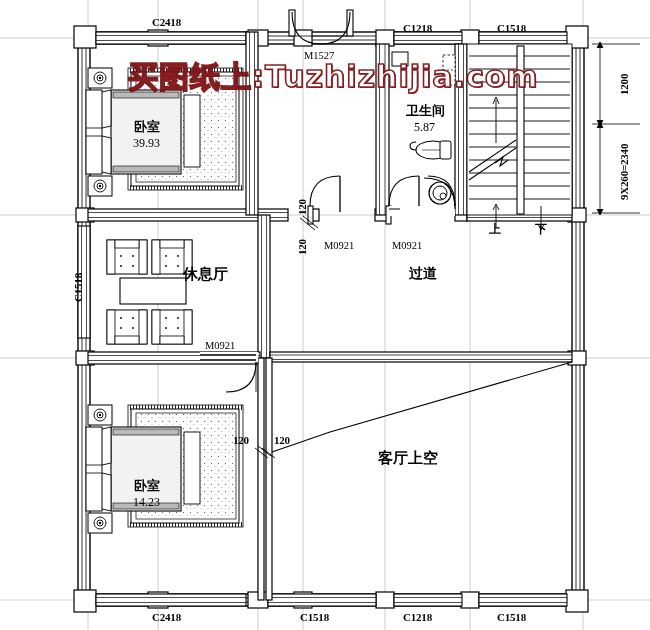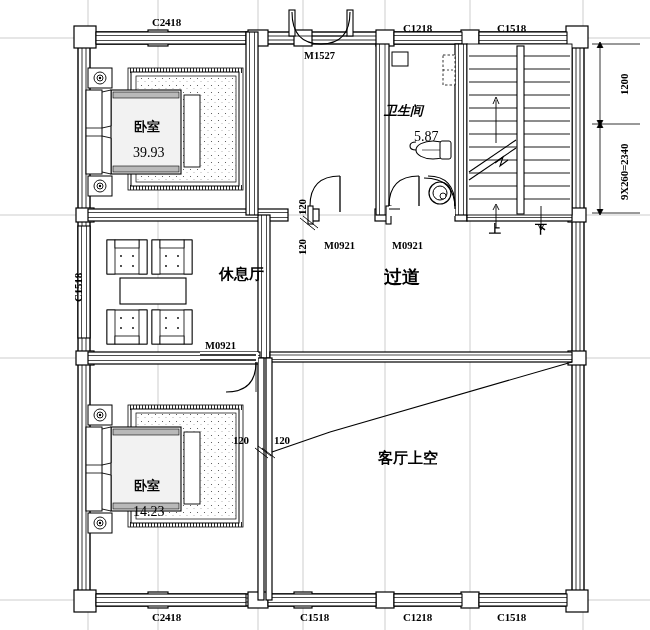--- a/index.html
+++ b/index.html
@@ -13,22 +13,22 @@
 
   .lbl{
     position:absolute;
     font-family:"Liberation Serif", serif;
     color:#000;
     white-space:nowrap;
     pointer-events:none;
   }
   .dimlbl{font-size:11px;font-weight:bold;letter-spacing:-0.2px;}
   .roomlbl{font-family:"DejaVu Sans", sans-serif;font-size:13px;font-weight:bold;}
-  .roomarea{font-family:"Liberation Serif", serif;font-size:14px;margin-top:9px;}
-  .doorlbl{font-size:10.5px;font-weight:bold;}
+  .roomarea{font-family:"Liberation Serif", serif;font-size:12px;}
+  .doorlbl{font-size:10.5px;font-weight:normal;}
   .vert{transform-origin:0 0;}
 
   #watermark{
     position:absolute;
     left:128px;top:57px;
     font-family:"DejaVu Sans", sans-serif;
     font-size:30px;
     font-weight:bold;
     letter-spacing:1px;
     color:#ffffff;
@@ -408,26 +408,26 @@
     <line x1="255" y1="448" x2="268" y2="458"></line>
     <line x1="258" y1="446" x2="271" y2="456"></line>
     <line x1="262" y1="448" x2="275" y2="458"></line>
   </g>
 
 </svg>
 
 <div class="lbl roomlbl" style="left:134px;top:118px;">卧室</div>
 <div class="lbl roomarea" style="left:133px;top:136px;">39.93</div>
 
-<div class="lbl roomlbl" style="left:183px;top:265px;font-size:15px;margin-left:36px;">休息厅</div>
-
-<div class="lbl roomlbl" style="left:384px;top:102px;font-style:italic;">卫生间</div>
+<div class="lbl roomlbl" style="left:183px;top:265px;font-size:15px;">休息厅</div>
+
+<div class="lbl roomlbl" style="left:406px;top:102px;">卫生间</div>
 <div class="lbl roomarea" style="left:414px;top:120px;">5.87</div>
 
-<div class="lbl roomlbl" style="left:384px;top:265px;font-size:18px;">过道</div>
+<div class="lbl roomlbl" style="left:409px;top:265px;font-size:14px;">过道</div>
 
 <div class="lbl roomlbl" style="left:134px;top:477px;">卧室</div>
 <div class="lbl roomarea" style="left:133px;top:495px;">14.23</div>
 
 <div class="lbl roomlbl" style="left:378px;top:449px;font-size:15px;font-family:Liberation Serif, serif;">客厅上空</div>
 
 <div class="lbl roomlbl" style="left:489px;top:221px;font-size:12px;">上</div>
 <div class="lbl roomlbl" style="left:535px;top:221px;font-size:12px;">下</div>
 
 <div class="lbl dimlbl" style="left:152px;top:16px;">C2418</div>
@@ -447,14 +447,15 @@
 <div class="lbl doorlbl" style="left:205px;top:340px;">M0921</div>
 
 <div class="lbl dimlbl vert" style="left:618px;top:95px;transform:rotate(-90deg);">1200</div>
 <div class="lbl dimlbl vert" style="left:618px;top:200px;transform:rotate(-90deg);">9X260=2340</div>
 
 <div class="lbl dimlbl vert" style="left:296px;top:215px;transform:rotate(-90deg);">120</div>
 <div class="lbl dimlbl vert" style="left:296px;top:255px;transform:rotate(-90deg);">120</div>
 <div class="lbl dimlbl" style="left:233px;top:434px;">120</div>
 <div class="lbl dimlbl" style="left:274px;top:434px;">120</div>
 
+<div id="watermark">买图纸上:Tuzhizhijia.com</div>
 
 </div>
 
 </body></html>

